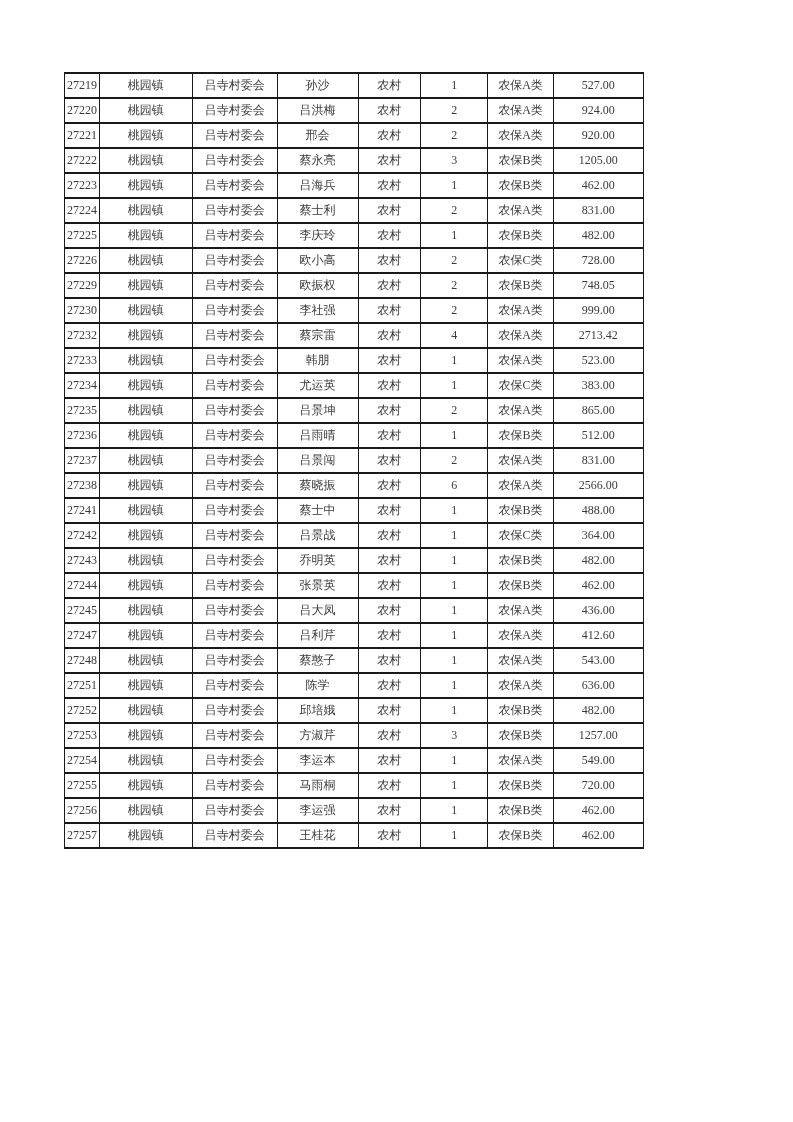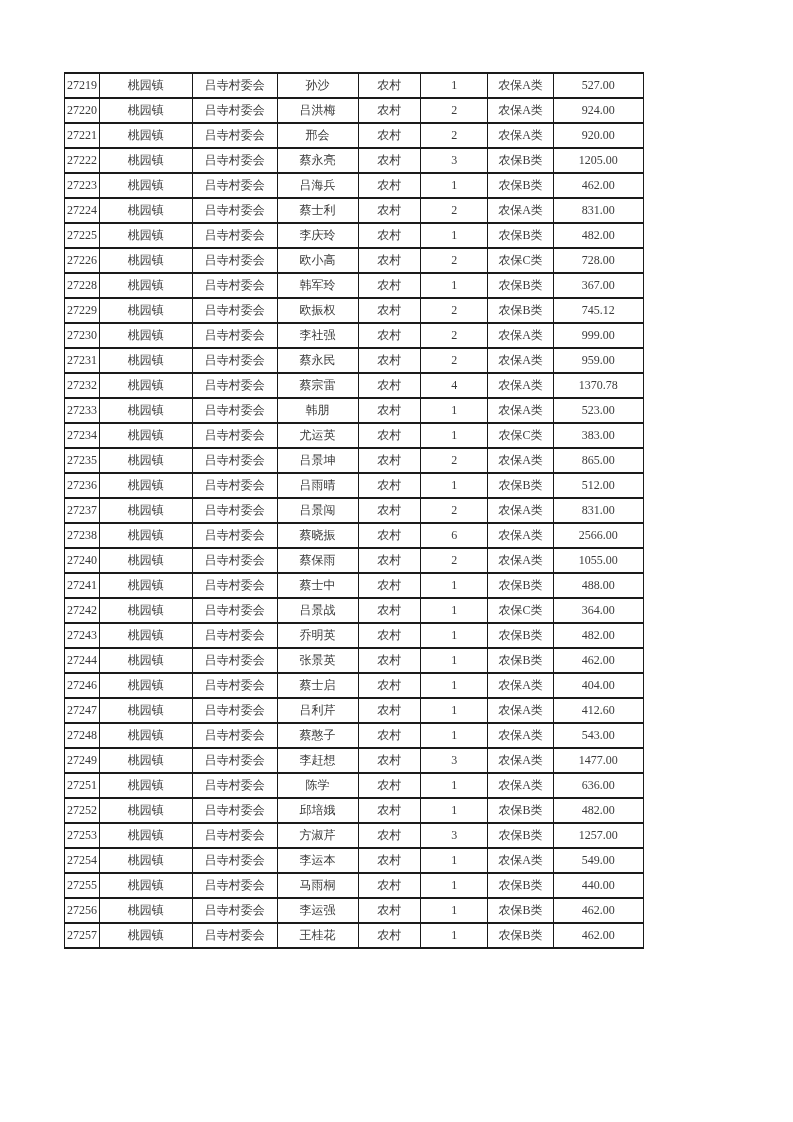--- a/index.html
+++ b/index.html
@@ -137,68 +137,48 @@
           <td>27226</td>
           <td>桃园镇</td>
           <td>吕寺村委会</td>
           <td>欧小高</td>
           <td>农村</td>
           <td>2</td>
           <td>农保C类</td>
           <td>728.00</td>
         </tr>
         <tr>
-          <td>27228</td>
-          <td>桃园镇</td>
-          <td>吕寺村委会</td>
-          <td>韩军玲</td>
-          <td>农村</td>
-          <td>1</td>
-          <td>农保B类</td>
-          <td>367.00</td>
-        </tr>
-        <tr>
           <td>27229</td>
           <td>桃园镇</td>
           <td>吕寺村委会</td>
           <td>欧振权</td>
           <td>农村</td>
           <td>2</td>
           <td>农保B类</td>
-          <td>745.12</td>
+          <td>748.05</td>
         </tr>
         <tr>
           <td>27230</td>
           <td>桃园镇</td>
           <td>吕寺村委会</td>
           <td>李社强</td>
           <td>农村</td>
           <td>2</td>
           <td>农保A类</td>
           <td>999.00</td>
         </tr>
         <tr>
-          <td>27231</td>
-          <td>桃园镇</td>
-          <td>吕寺村委会</td>
-          <td>蔡永民</td>
-          <td>农村</td>
-          <td>2</td>
-          <td>农保A类</td>
-          <td>959.00</td>
-        </tr>
-        <tr>
           <td>27232</td>
           <td>桃园镇</td>
           <td>吕寺村委会</td>
           <td>蔡宗雷</td>
           <td>农村</td>
           <td>4</td>
           <td>农保A类</td>
-          <td>1370.78</td>
+          <td>2713.42</td>
         </tr>
         <tr>
           <td>27233</td>
           <td>桃园镇</td>
           <td>吕寺村委会</td>
           <td>韩朋</td>
           <td>农村</td>
           <td>1</td>
           <td>农保A类</td>
           <td>523.00</td>
@@ -247,30 +227,20 @@
           <td>27238</td>
           <td>桃园镇</td>
           <td>吕寺村委会</td>
           <td>蔡晓振</td>
           <td>农村</td>
           <td>6</td>
           <td>农保A类</td>
           <td>2566.00</td>
         </tr>
         <tr>
-          <td>27240</td>
-          <td>桃园镇</td>
-          <td>吕寺村委会</td>
-          <td>蔡保雨</td>
-          <td>农村</td>
-          <td>2</td>
-          <td>农保A类</td>
-          <td>1055.00</td>
-        </tr>
-        <tr>
           <td>27241</td>
           <td>桃园镇</td>
           <td>吕寺村委会</td>
           <td>蔡士中</td>
           <td>农村</td>
           <td>1</td>
           <td>农保B类</td>
           <td>488.00</td>
         </tr>
         <tr>
@@ -297,28 +267,28 @@
           <td>27244</td>
           <td>桃园镇</td>
           <td>吕寺村委会</td>
           <td>张景英</td>
           <td>农村</td>
           <td>1</td>
           <td>农保B类</td>
           <td>462.00</td>
         </tr>
         <tr>
-          <td>27246</td>
-          <td>桃园镇</td>
-          <td>吕寺村委会</td>
-          <td>蔡士启</td>
-          <td>农村</td>
-          <td>1</td>
-          <td>农保A类</td>
-          <td>404.00</td>
+          <td>27245</td>
+          <td>桃园镇</td>
+          <td>吕寺村委会</td>
+          <td>吕大凤</td>
+          <td>农村</td>
+          <td>1</td>
+          <td>农保A类</td>
+          <td>436.00</td>
         </tr>
         <tr>
           <td>27247</td>
           <td>桃园镇</td>
           <td>吕寺村委会</td>
           <td>吕利芹</td>
           <td>农村</td>
           <td>1</td>
           <td>农保A类</td>
           <td>412.60</td>
@@ -327,56 +297,46 @@
           <td>27248</td>
           <td>桃园镇</td>
           <td>吕寺村委会</td>
           <td>蔡憨子</td>
           <td>农村</td>
           <td>1</td>
           <td>农保A类</td>
           <td>543.00</td>
         </tr>
         <tr>
-          <td>27249</td>
-          <td>桃园镇</td>
-          <td>吕寺村委会</td>
-          <td>李赶想</td>
+          <td>27251</td>
+          <td>桃园镇</td>
+          <td>吕寺村委会</td>
+          <td>陈学</td>
+          <td>农村</td>
+          <td>1</td>
+          <td>农保A类</td>
+          <td>636.00</td>
+        </tr>
+        <tr>
+          <td>27252</td>
+          <td>桃园镇</td>
+          <td>吕寺村委会</td>
+          <td>邱培娥</td>
+          <td>农村</td>
+          <td>1</td>
+          <td>农保B类</td>
+          <td>482.00</td>
+        </tr>
+        <tr>
+          <td>27253</td>
+          <td>桃园镇</td>
+          <td>吕寺村委会</td>
+          <td>方淑芹</td>
           <td>农村</td>
           <td>3</td>
-          <td>农保A类</td>
-          <td>1477.00</td>
-        </tr>
-        <tr>
-          <td>27251</td>
-          <td>桃园镇</td>
-          <td>吕寺村委会</td>
-          <td>陈学</td>
-          <td>农村</td>
-          <td>1</td>
-          <td>农保A类</td>
-          <td>636.00</td>
-        </tr>
-        <tr>
-          <td>27252</td>
-          <td>桃园镇</td>
-          <td>吕寺村委会</td>
-          <td>邱培娥</td>
-          <td>农村</td>
-          <td>1</td>
-          <td>农保B类</td>
-          <td>482.00</td>
-        </tr>
-        <tr>
-          <td>27253</td>
-          <td>桃园镇</td>
-          <td>吕寺村委会</td>
-          <td>方淑芹</td>
-          <td>农村</td>
-          <td>3</td>
           <td>农保B类</td>
           <td>1257.00</td>
         </tr>
         <tr>
           <td>27254</td>
           <td>桃园镇</td>
           <td>吕寺村委会</td>
           <td>李运本</td>
           <td>农村</td>
           <td>1</td>
@@ -384,21 +344,21 @@
           <td>549.00</td>
         </tr>
         <tr>
           <td>27255</td>
           <td>桃园镇</td>
           <td>吕寺村委会</td>
           <td>马雨桐</td>
           <td>农村</td>
           <td>1</td>
           <td>农保B类</td>
-          <td>440.00</td>
+          <td>720.00</td>
         </tr>
         <tr>
           <td>27256</td>
           <td>桃园镇</td>
           <td>吕寺村委会</td>
           <td>李运强</td>
           <td>农村</td>
           <td>1</td>
           <td>农保B类</td>
           <td>462.00</td>

